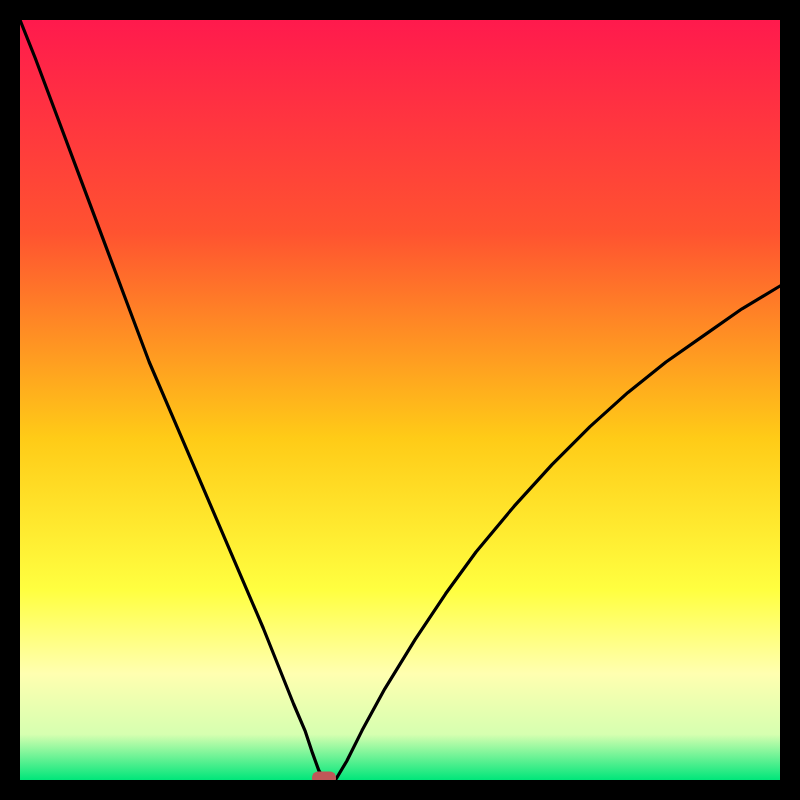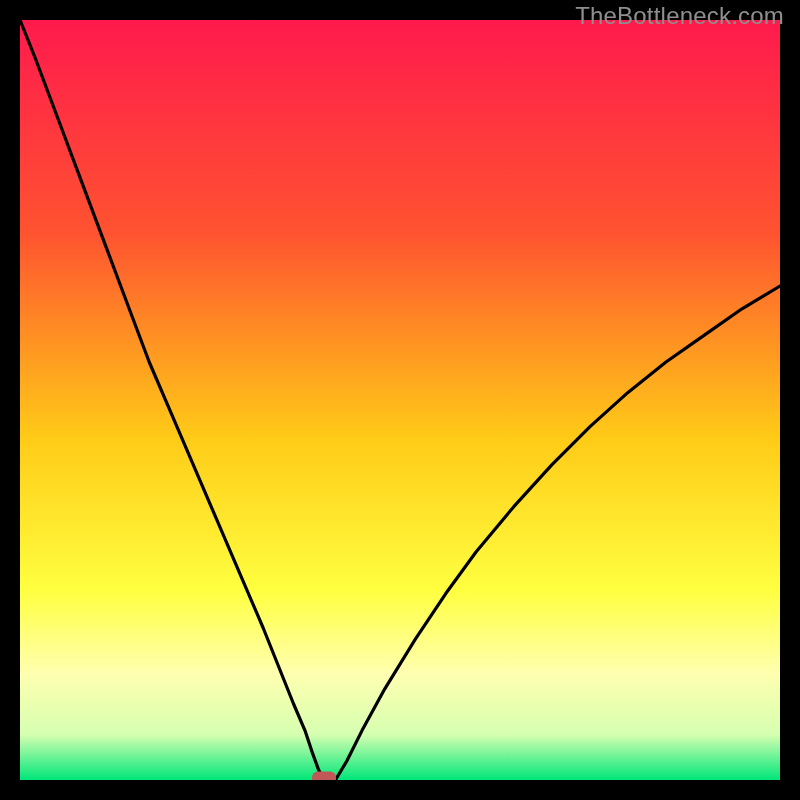--- a/index.html
+++ b/index.html
@@ -41,21 +41,20 @@
     top: 0;
     width: 760px;
     height: 760px;
     display: block;
   }
 </style>
 </head>
 <body>
 
 <div class="frame">
-  <div class="watermark">TheBottleneck.com</div>
 
   <div class="plot-outer">
     <svg class="plot" viewBox="0 0 760 760" preserveAspectRatio="none">
       <defs>
         <linearGradient id="bg-grad" x1="0" y1="0" x2="0" y2="1">
             <stop offset="0%" stop-color="#ff1a4d"></stop>
             <stop offset="28.000000000000004%" stop-color="#ff5330"></stop>
             <stop offset="55.00000000000001%" stop-color="#ffcb17"></stop>
             <stop offset="75%" stop-color="#ffff40"></stop>
             <stop offset="86%" stop-color="#ffffb0"></stop>

